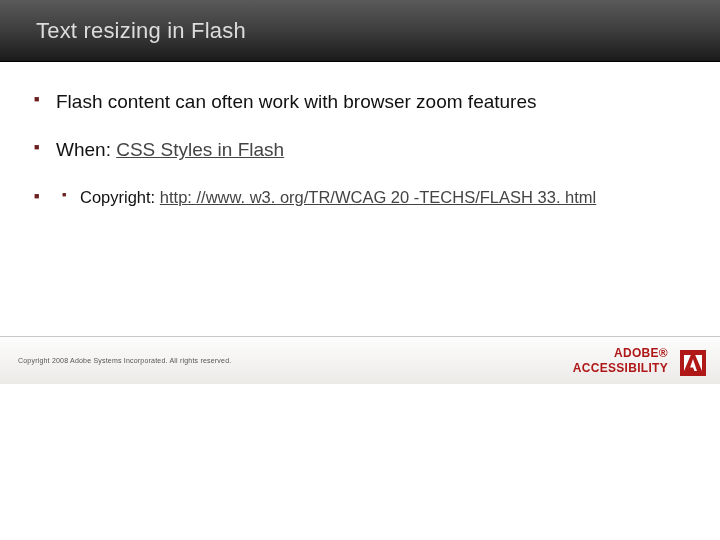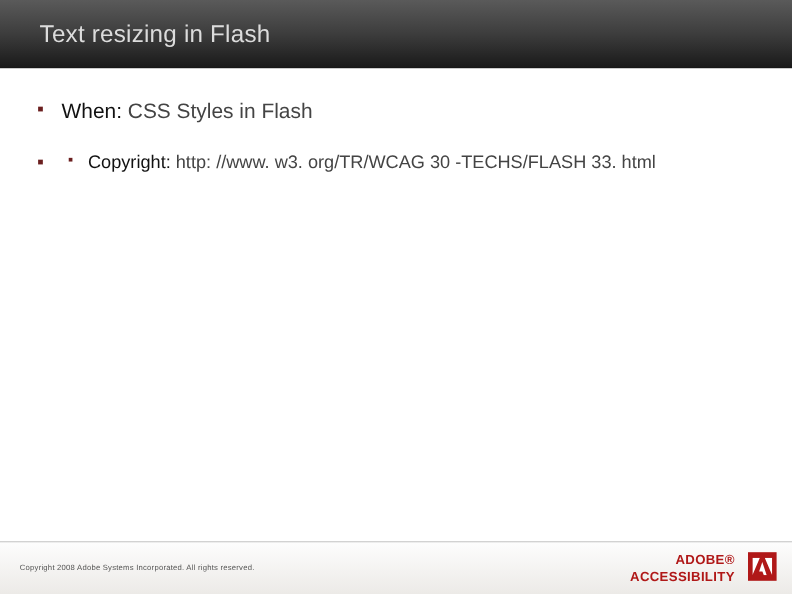--- a/index.html
+++ b/index.html
@@ -1,17 +1,17 @@
 <!DOCTYPE html>
 <html><head>
 <meta charset="utf-8">
 <style>
   * { margin: 0; padding: 0; box-sizing: border-box; }
   html, body { width: 720px; height: 540px; font-family: Arial, Helvetica, sans-serif; background: #fff; }
-  .slide { width: 720px; height: 540px; position: relative; display: flex; flex-direction: column; }
+  .slide { width: 720px; height: 384px; position: relative; display: flex; flex-direction: column; }
   .header {
     height: 62px;
     background: linear-gradient(to bottom, #5a5a5a 0%, #3d3d3d 50%, #1a1a1a 100%);
     border-bottom: 1px solid #000;
     display: flex; align-items: center;
     padding-left: 36px;
   }
   .header h1 { color: #dcdcdc; font-size: 22px; font-weight: 400; letter-spacing: .2px; }
   .body { flex: 1; padding: 28px 40px 10px 56px; }
   ul.main { list-style: none; }
@@ -19,54 +19,57 @@
   ul.main > li::before {
     content: "■"; position: absolute; left: -22px; top: 4px;
     font-size: 9px; color: #6b1f1f;
   }
   ul.sub { list-style: none; margin-top: 14px; margin-left: 24px; }
   ul.sub > li { position: relative; font-size: 16.5px; line-height: 1.3; color: #111; }
   ul.sub > li::before {
     content: "■"; position: absolute; left: -18px; top: 3px;
     font-size: 7px; color: #6b1f1f;
   }
-  .link { color: #444; }
+  .link { color: #444; text-decoration: underline; }
   .footer {
     height: 48px; border-top: 1px solid #c8c8c8;
     display: flex; align-items: center; justify-content: space-between;
     padding: 0 14px 0 18px;
     background: linear-gradient(to bottom, #fdfdfd, #eceae7);
   }
   .copyright { font-size: 7px; color: #555; letter-spacing: .2px; }
-  .brand-block { display: flex; align-items: flex-start; gap: 12px; }
+  .brand-block { display: flex; align-items: flex-end; gap: 12px; }
   .brand-text { text-align: right; font-size: 12px; font-weight: 700; color: #b01818; line-height: 1.25; letter-spacing: .3px; }
   .logo {
     width: 26px; height: 26px; background: #b01818;
     display: flex; align-items: center; justify-content: center;
   }
   .logo svg { display: block; }
 </style>
 </head>
 <body>
 
 <div class="slide">
 
   <div class="header">
     <h1>Text resizing in Flash</h1>
   </div>
 
   <div class="body">
     <ul class="main">
       <li>
+        <span>Flash content can often work with browser zoom features</span>
+      </li>
+      <li>
         <span>When: </span><span class="link">CSS Styles in Flash</span>
       </li>
       <li>
         <ul class="sub">
           <li>
-            <span>Copyright: </span><span class="link">http: //www. w3. org/TR/WCAG 30 -TECHS/FLASH 33. html</span>
+            <span>Copyright: </span><span class="link">http: //www. w3. org/TR/WCAG 20 -TECHS/FLASH 33. html</span>
           </li>
         </ul>
       </li>
     </ul>
   </div>
 
   <div class="footer">
     <div class="copyright">Copyright 2008 Adobe Systems Incorporated.  All rights reserved.</div>
     <div class="brand-block">
       <div class="brand-text">

